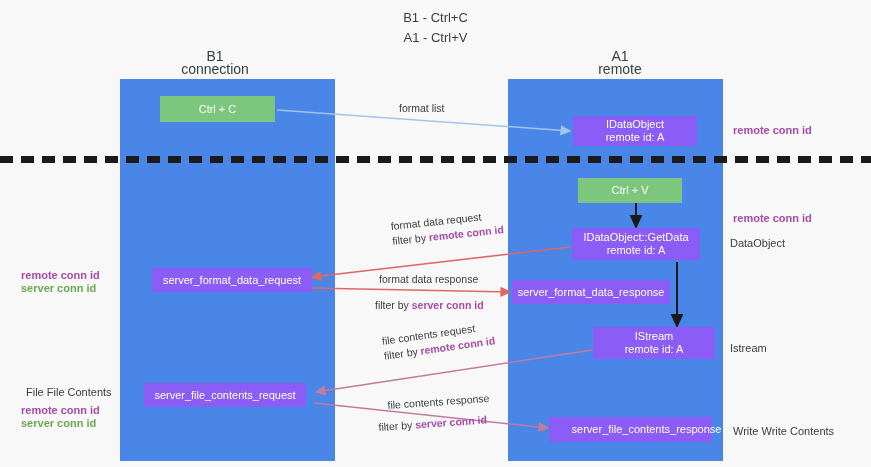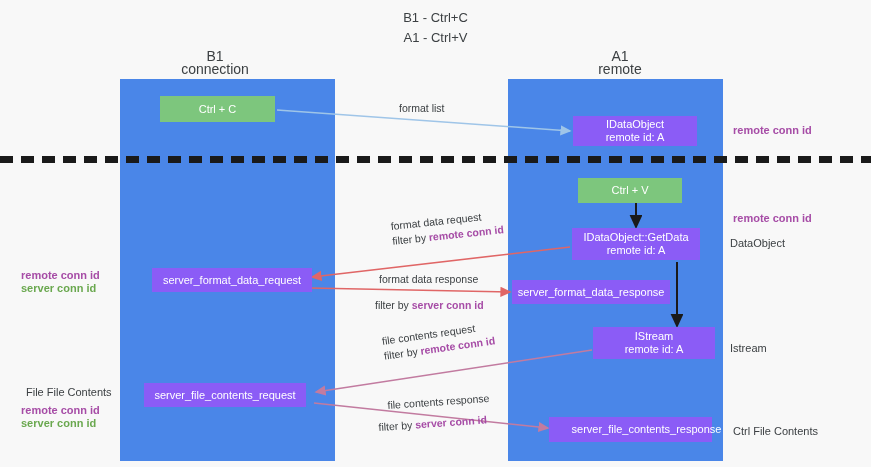--- a/index.html
+++ b/index.html
@@ -207,21 +207,21 @@
   <div class="arrow-label" style="left:378px; top:420px; transform:rotate(-4deg); transform-origin:left top;"><span>filter by </span><span class="hl-purple">server conn id</span></div>
 
   <div class="side-label purple" style="left:733px; top:123px;">remote conn id</div>
 
   <div class="side-label purple" style="left:733px; top:211px;">remote conn id</div>
 
   <div class="side-label dark" style="left:730px; top:236px;">DataObject</div>
 
   <div class="side-label dark" style="left:730px; top:341px;">Istream</div>
 
-  <div class="side-label dark" style="left:733px; top:424px;">Ctrl File Contents</div>
+  <div class="side-label dark" style="left:733px; top:424px;">Write Write Contents</div>
 
   <div class="side-label purple" style="left:21px; top:268px;">remote conn id</div>
   <div class="side-label green-t" style="left:21px; top:281px;">server conn id</div>
 
   <div class="side-label dark" style="left:26px; top:385px;">File File Contents</div>
   <div class="side-label purple" style="left:21px; top:403px;">remote conn id</div>
   <div class="side-label green-t" style="left:21px; top:416px;">server conn id</div>
 
 </div>
 

